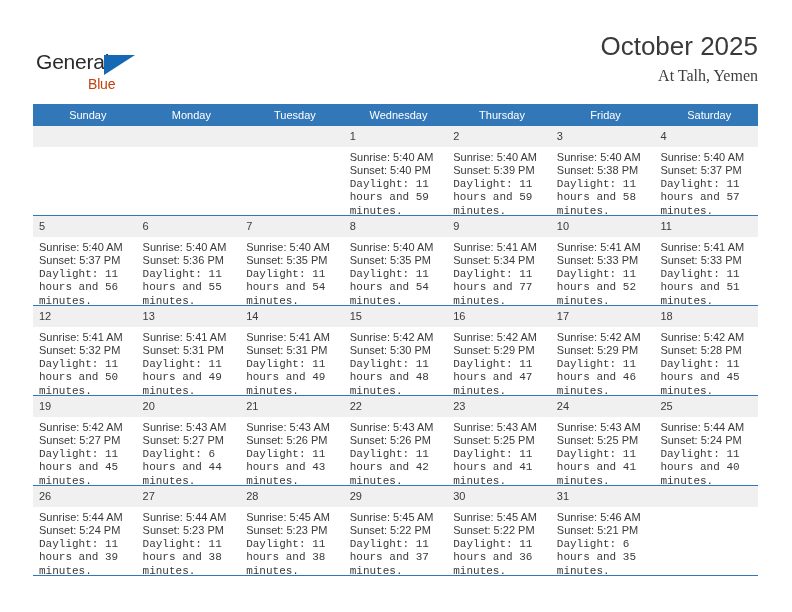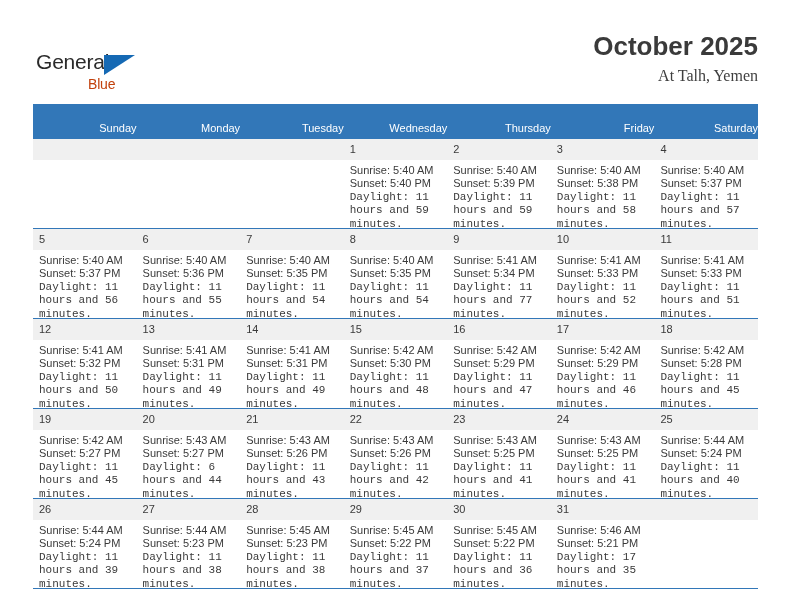--- a/index.html
+++ b/index.html
@@ -67,21 +67,21 @@
 
   .title-block {
     position: absolute;
     right: 0px;
     top: 0px;
     text-align: right;
   }
   .month-title {
     font-size: 26px;
     color: #3a3a3a;
-    font-weight: bold;
+    font-weight: normal;
     line-height: 32px;
     white-space: nowrap;
   }
   .location {
     font-size: 16px;
     color: #3f3f3f;
     line-height: 20px;
     margin-top: 4px;
     white-space: nowrap;
     font-family: Liberation Serif, serif;
@@ -94,22 +94,22 @@
     top: 104px;
     width: 725px;
     border-collapse: collapse;
     table-layout: fixed;
   }
   .calendar th {
     background: #3277b8;
     color: #ffffff;
     font-size: 11px;
     font-weight: normal;
-    text-align: right;
-    padding: 18px 0 5px 6px;
+    text-align: center;
+    padding: 5px 0 5px 6px;
     height: 12px;
     border: none;
   }
   .calendar td {
     vertical-align: top;
     padding: 0;
     width: 103.57px;
     border: none;
     background: #ffffff;
   }
@@ -507,21 +507,21 @@
                 <div class="wrap">Daylight: 11 hours and 36 minutes.</div>
               </div>
             </div>
           </td>
           <td>
             <div class="daycell">
               <div class="daynum">31</div>
               <div class="details">
                 <div>Sunrise: 5:46 AM</div>
                 <div>Sunset: 5:21 PM</div>
-                <div class="wrap">Daylight: 17 hours and 35 minutes.</div>
+                <div class="wrap">Daylight: 6 hours and 35 minutes.</div>
               </div>
             </div>
           </td>
           <td>
             <div class="daycell empty">
               <div class="daynum"></div>
             </div>
           </td>
         </tr>
       </tbody>

